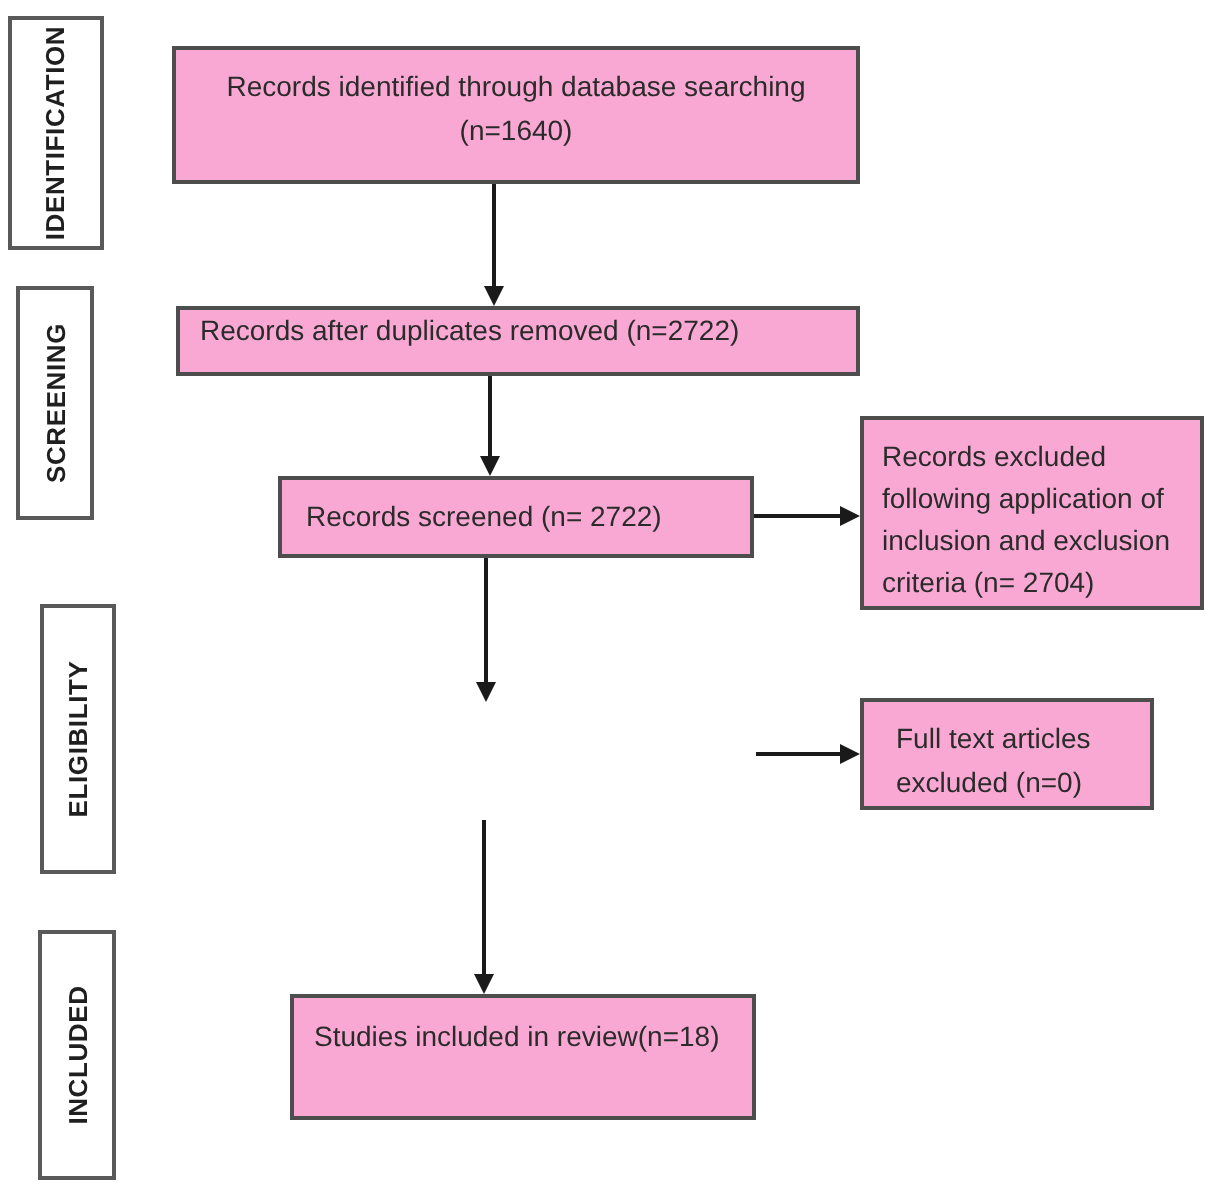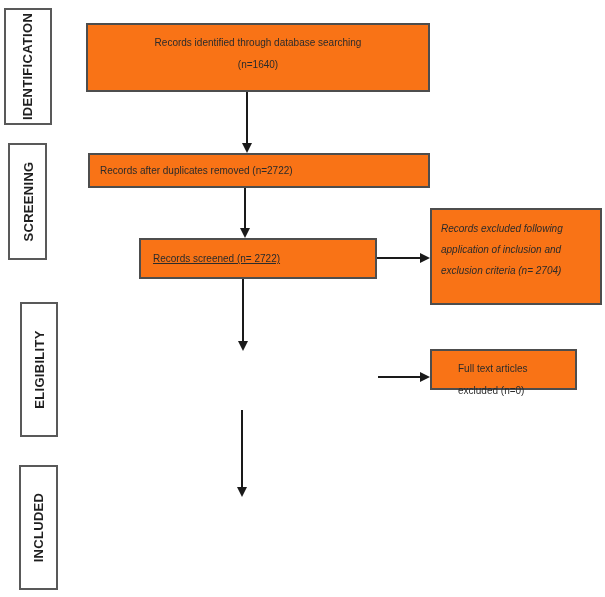--- a/index.html
+++ b/index.html
@@ -32,50 +32,49 @@
   }
   #stage-identification { left: 4px;  top: 8px;   width: 48px; height: 117px; }
   #stage-screening      { left: 8px;  top: 143px; width: 39px; height: 117px; }
   #stage-eligibility    { left: 20px; top: 302px; width: 38px; height: 135px; }
   #stage-included       { left: 19px; top: 465px; width: 39px; height: 125px; }
 
   
   .fbox {
     position: absolute;
     border: 2px solid #4d4d4d;
-    background: #f97316;
+    background: #f9a8d4;
     box-sizing: border-box;
-    font-size: 10px;
+    font-size: 14px;
     line-height: 21px;
     color: #2b2b2b;
   }
   #box-identified {
     left: 86px; top: 23px; width: 344px; height: 69px;
     text-align: center; padding-top: 7px; line-height: 22px;
   }
   #box-duplicates {
     left: 88px; top: 153px; width: 342px; height: 35px;
-    display: flex; align-items: center; padding-left: 10px;
+    display: flex; padding-left: 10px;
   }
   #box-screened {
     left: 139px; top: 238px; width: 238px; height: 41px;
-    display: flex; align-items: center; padding-left: 12px; text-decoration: underline;
+    display: flex; align-items: center; padding-left: 12px;
   }
   #box-records-excluded {
     left: 430px; top: 208px; width: 172px; height: 97px;
     padding: 8px 4px 0 9px;
-    font-style: italic;
   }
   #box-assessed {
     left: 145px; top: 351px; width: 233px; height: 59px;
     padding: 8px 10px 0 10px; line-height: 22px;
   }
   #box-ft-excluded {
-    left: 430px; top: 349px; width: 147px; height: 41px;
-    padding: 7px 8px 0 26px; line-height: 22px;
+    left: 430px; top: 349px; width: 147px; height: 56px;
+    padding: 7px 8px 0 16px; line-height: 22px;
   }
   #box-included {
     left: 145px; top: 497px; width: 233px; height: 63px;
     padding: 9px 10px 0 10px;
   }
 
   
   .vline { position: absolute; width: 2px; background: #1a1a1a; }
   .hline { position: absolute; height: 2px; background: #1a1a1a; }
   .head-down {
@@ -136,20 +135,23 @@
 
   <div class="fbox" id="box-records-excluded">
     <span>Records excluded following application of inclusion and exclusion criteria (n= 2704)</span>
   </div>
 
 
   <div class="fbox" id="box-ft-excluded">
     <span>Full text articles excluded (n=0)</span>
   </div>
 
+  <div class="fbox" id="box-included">
+    <span>Studies included in review(n=18)</span>
+  </div>
 
   <div class="vline" id="arrow1-line"></div>
   <div class="head-down" id="arrow1-head"></div>
 
   <div class="vline" id="arrow2-line"></div>
   <div class="head-down" id="arrow2-head"></div>
 
   <div class="hline" id="arrow3-line"></div>
   <div class="head-right" id="arrow3-head"></div>
 

